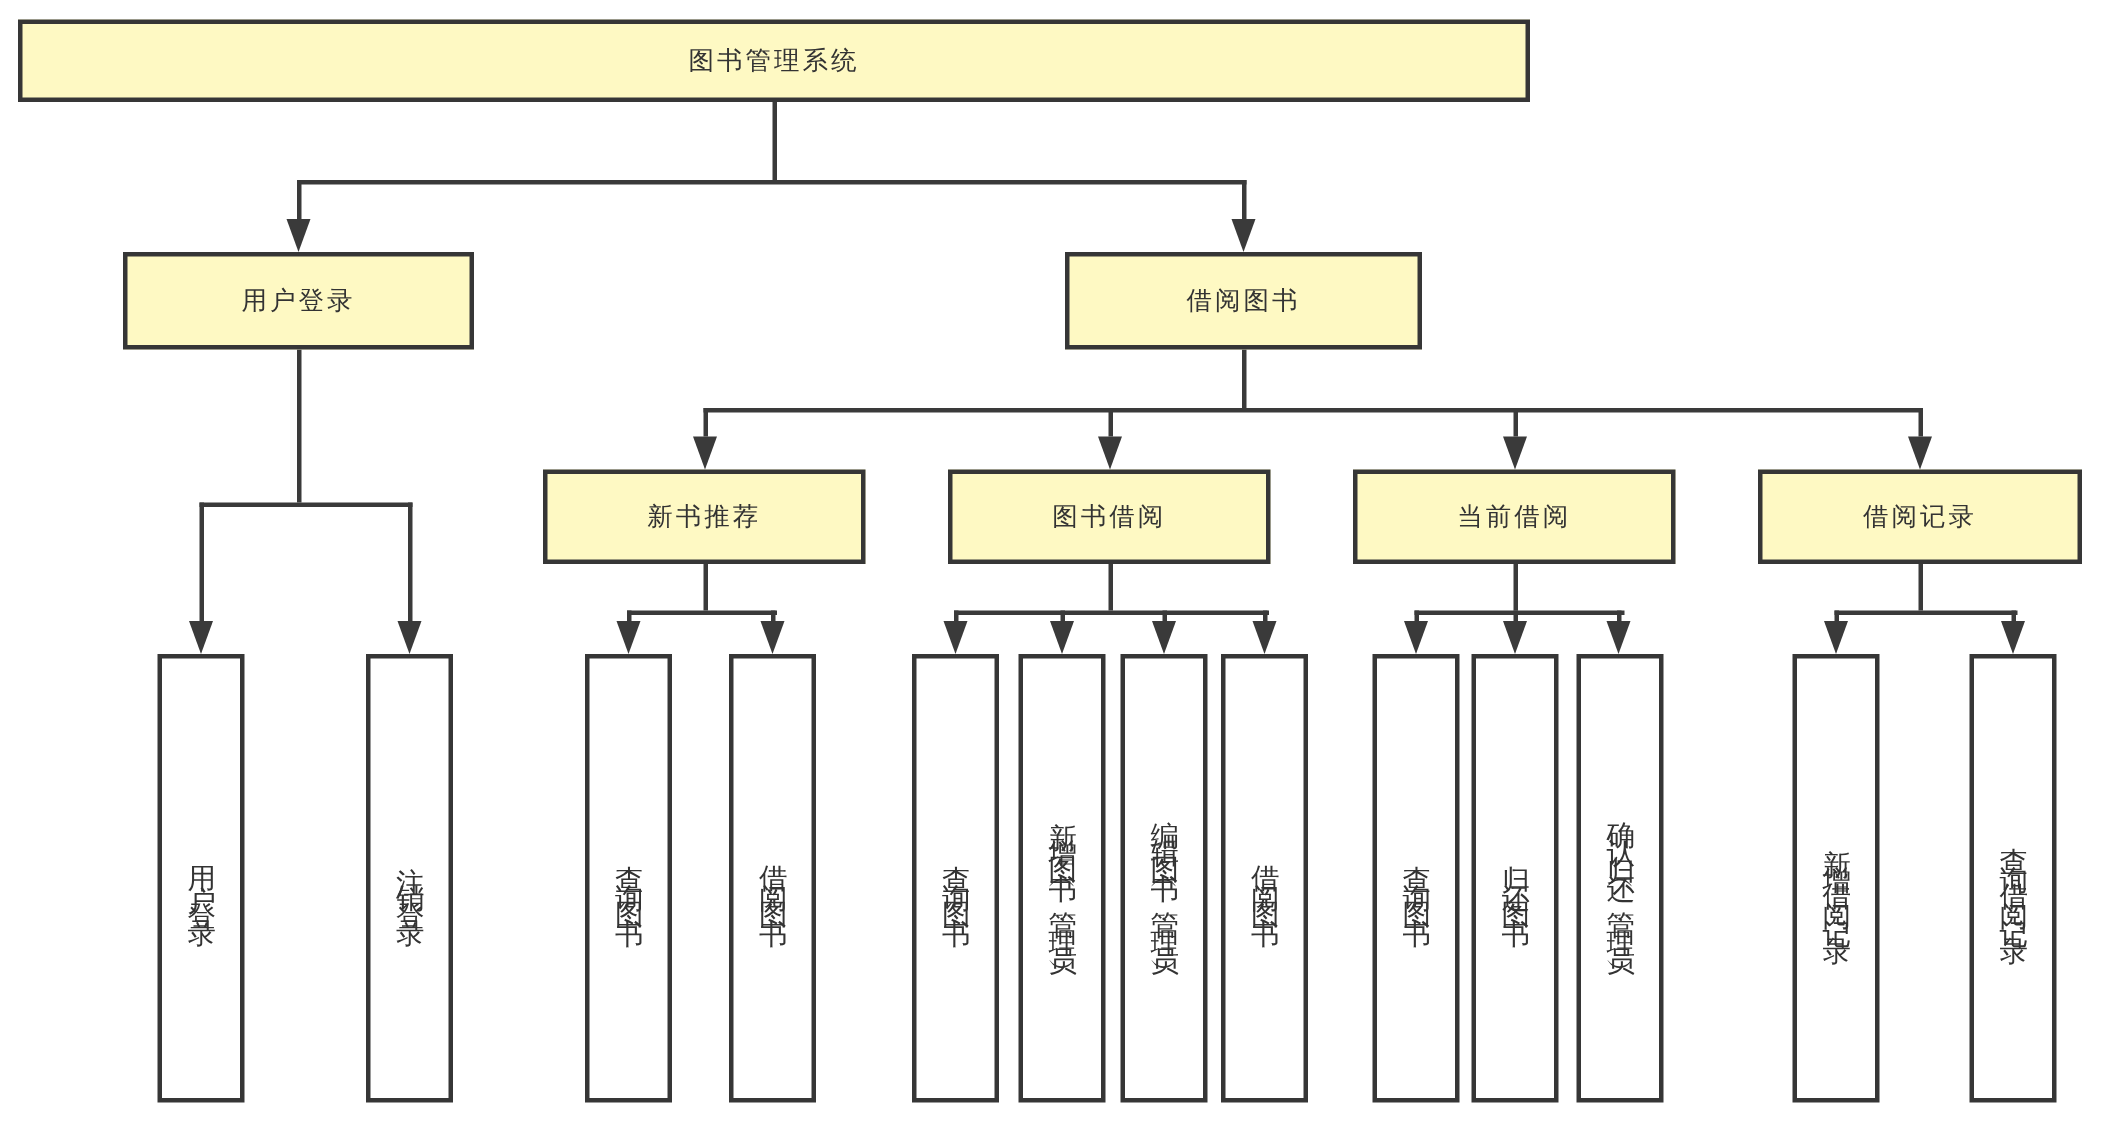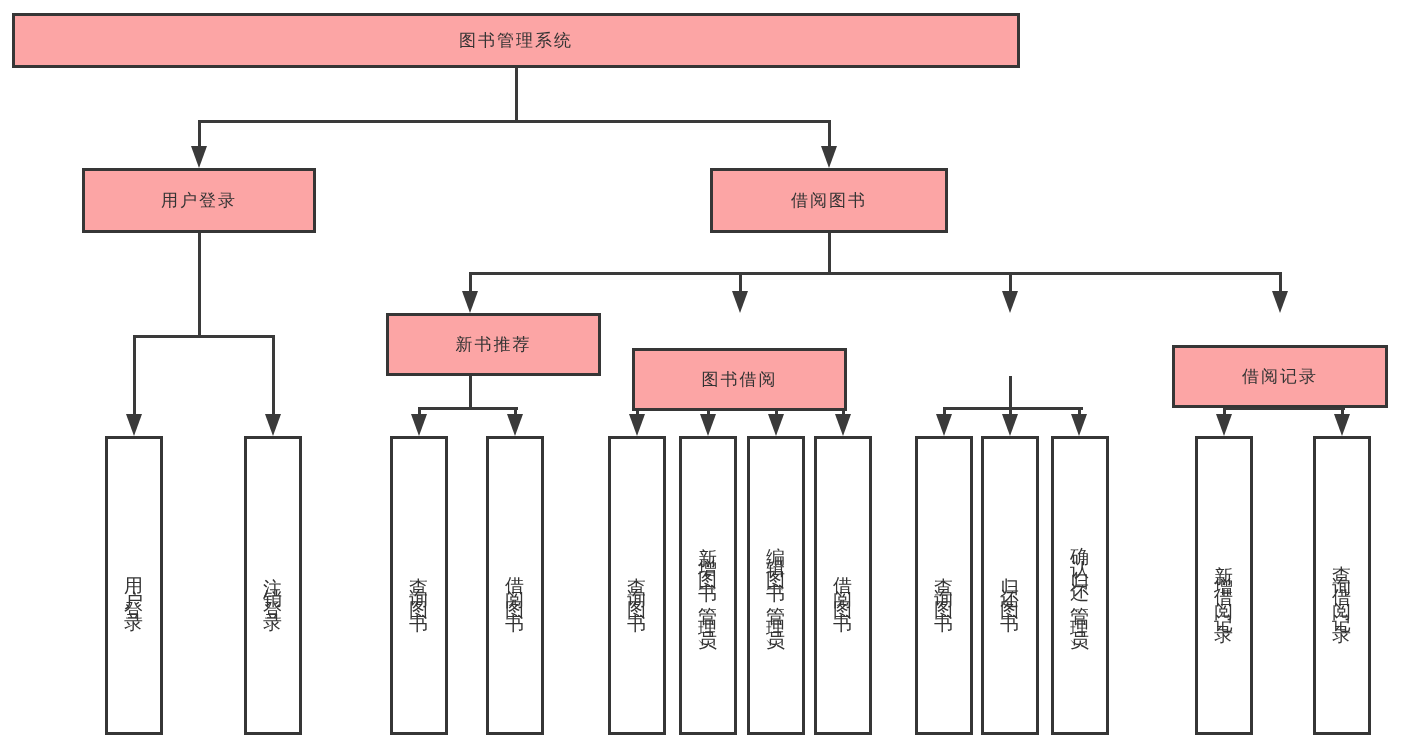--- a/index.html
+++ b/index.html
@@ -1,19 +1,19 @@
 <!DOCTYPE html>
 <html><head>
 <meta charset="utf-8">
 <style>
   html,body{margin:0;padding:0;background:#fff;}
   body{width:1405px;height:747px;position:relative;overflow:hidden;
        font-family:"Liberation Sans","DejaVu Sans",sans-serif;}
   .canvas{position:absolute;left:0;top:0;width:1405px;height:747px;}
-  .box{position:absolute;box-sizing:border-box;border:3px solid #363636;background:#fca5a5;
+  .box{position:absolute;box-sizing:border-box;border:3px solid #363636;background:#fef9c3;
        display:flex;align-items:center;justify-content:center;
        font-size:17px;color:#333;letter-spacing:2px;z-index:2;}
   .vbox{position:absolute;box-sizing:border-box;border:3px solid #363636;background:#fff;
         display:flex;align-items:center;justify-content:center;z-index:2;}
   .vbox span{writing-mode:vertical-rl;text-orientation:mixed;
              font-size:19px;color:#333;letter-spacing:12px;line-height:1;}
   .hline{position:absolute;height:3px;background:#3a3a3a;z-index:1;}
   .vline{position:absolute;width:3px;background:#3a3a3a;z-index:1;}
   .arrow{position:absolute;width:0;height:0;z-index:3;
          border-left:8px solid transparent;border-right:8px solid transparent;
@@ -89,27 +89,30 @@
     <span>图书管理系统</span>
   </div>
 
   <div class="box" style="left:82px;top:168px;width:234px;height:65px;">
     <span>用户登录</span>
   </div>
   <div class="box" style="left:710px;top:168px;width:238px;height:65px;">
     <span>借阅图书</span>
   </div>
 
-  <div class="box" style="left:362px;top:313px;width:215px;height:63px;margin-left:24px;">
+  <div class="box" style="left:362px;top:313px;width:215px;height:63px;">
     <span>新书推荐</span>
   </div>
-  <div class="box" style="left:632px;top:313px;width:215px;height:63px;margin-top:35px;">
+  <div class="box" style="left:632px;top:313px;width:215px;height:63px;">
     <span>图书借阅</span>
   </div>
-  <div class="box" style="left:1172px;top:313px;width:216px;height:63px;margin-top:32px;">
+  <div class="box" style="left:902px;top:313px;width:215px;height:63px;">
+    <span>当前借阅</span>
+  </div>
+  <div class="box" style="left:1172px;top:313px;width:216px;height:63px;">
     <span>借阅记录</span>
   </div>
 
   <div class="vbox" style="left:105px;top:436px;width:58px;height:299px;">
     <span>用户登录</span>
   </div>
   <div class="vbox" style="left:244px;top:436px;width:58px;height:299px;">
     <span>注销登录</span>
   </div>
 

